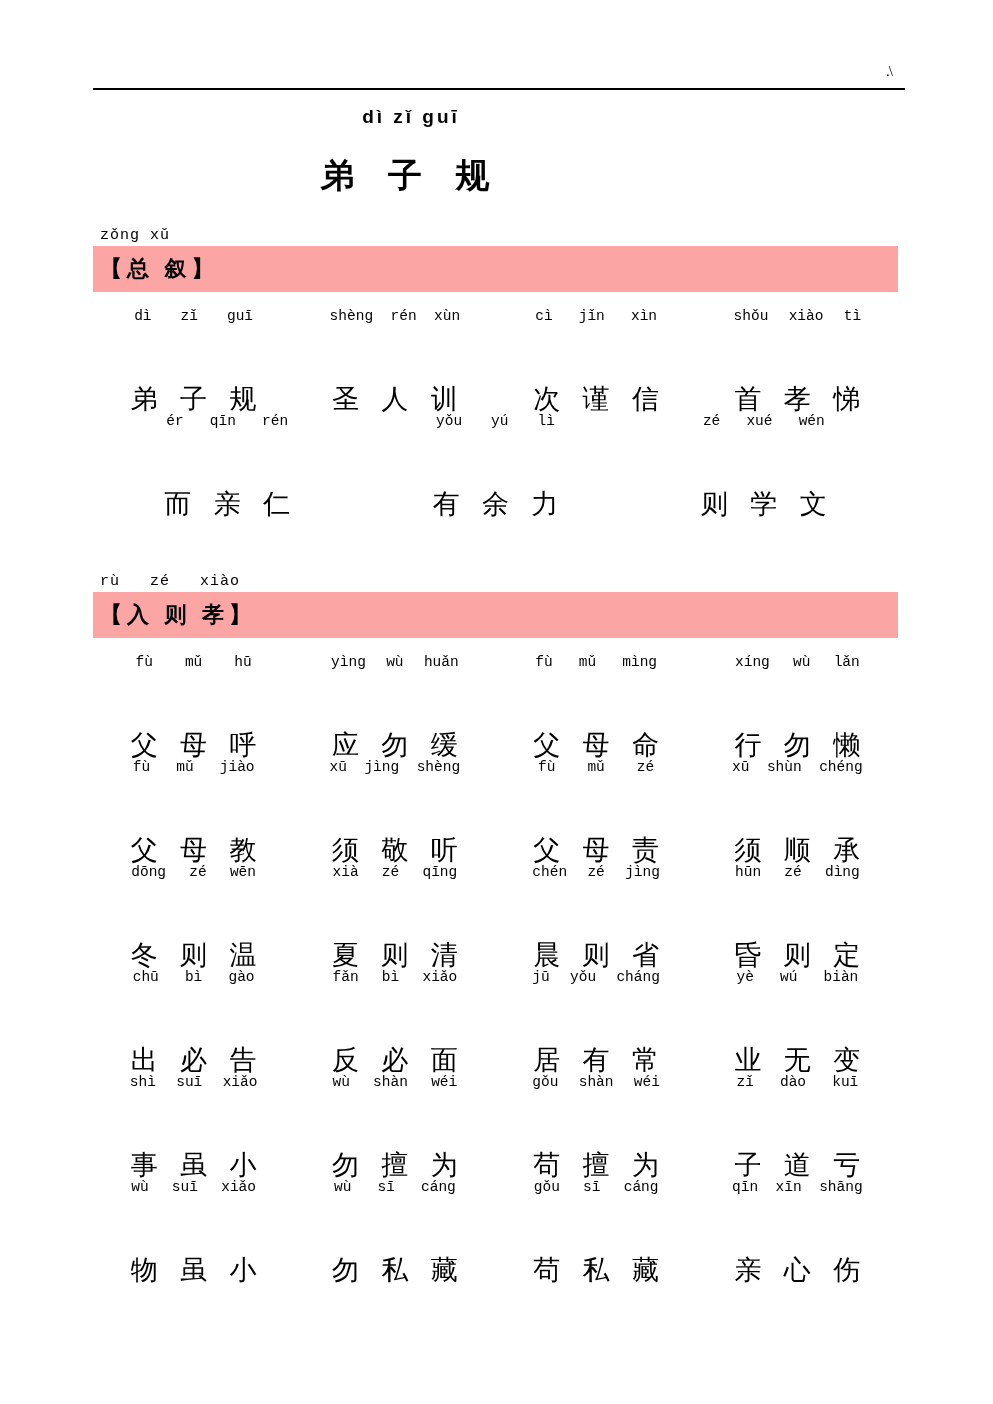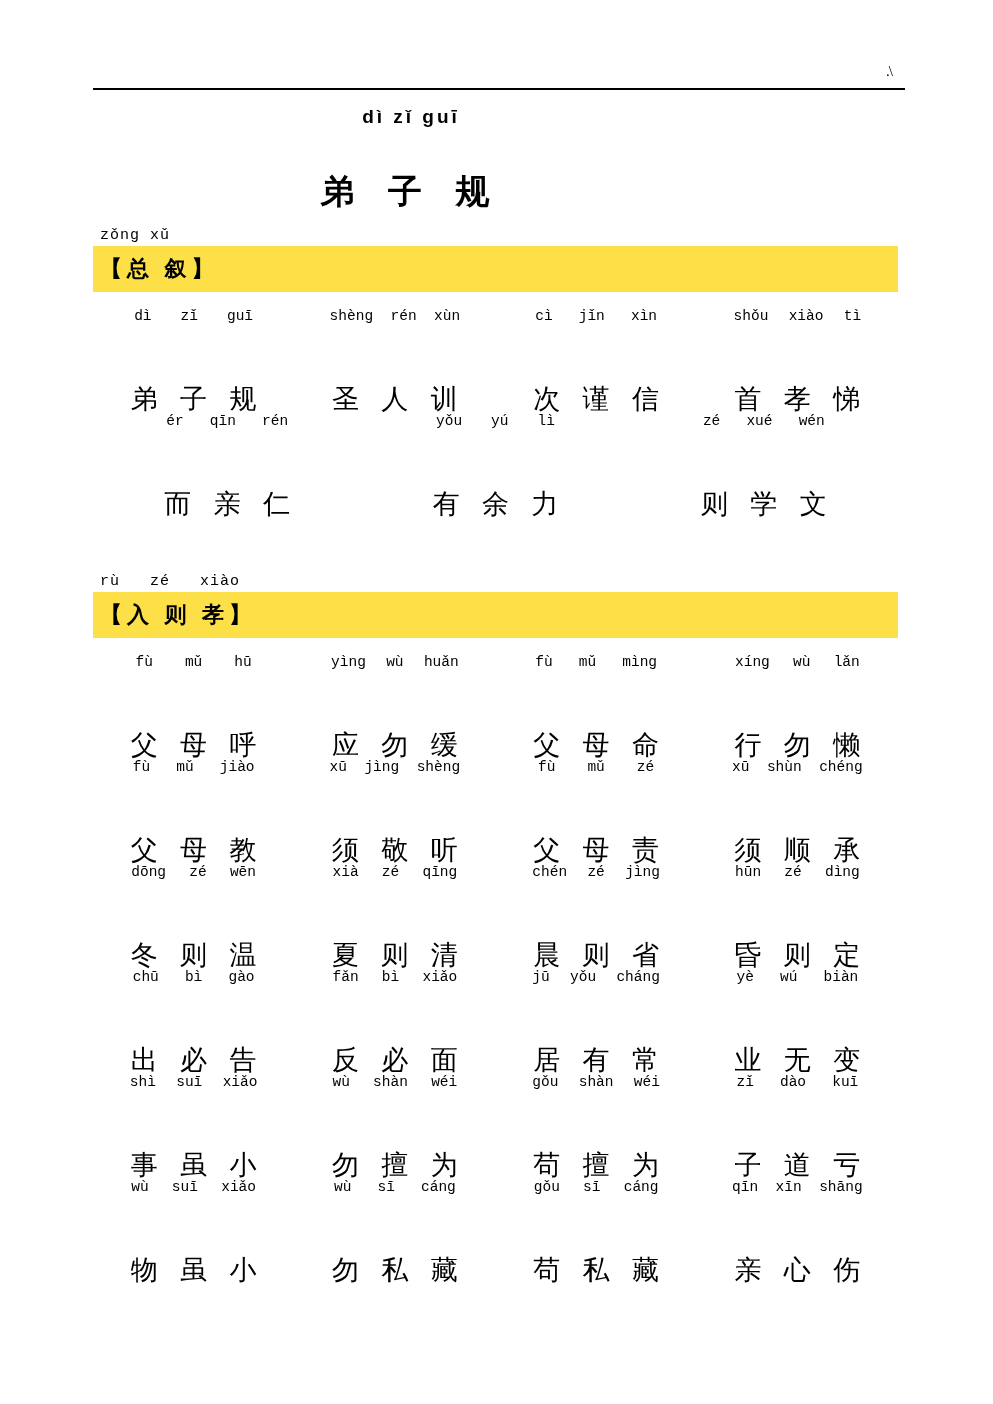--- a/index.html
+++ b/index.html
@@ -55,21 +55,21 @@
     font-size: 19px;
     letter-spacing: 3px;
     line-height: 26px;
   }
   .title-hanzi {
     font-family: "Liberation Sans", "DejaVu Sans", sans-serif;
     font-weight: bold;
     font-size: 34px;
     letter-spacing: 12px;
     line-height: 46px;
-    margin-top: 38px;
+    margin-top: 22px;
     padding-left: 0;
   }
 
   
   .section {
     position: absolute;
     left: 0;
     width: 963px;
   }
   .section-pinyin {
@@ -80,21 +80,21 @@
     letter-spacing: 1px;
     line-height: 20px;
     height: 20px;
     white-space: pre;
   }
   .section-band {
     position: relative;
     left: 93px;
     width: 805px;
     height: 46px;
-    background: #fde047;
+    background: #fca5a5;
     box-sizing: border-box;
   }
   .section-title {
     position: absolute;
     left: 7px;
     top: 50%;
     transform: translateY(-50%);
     font-family: "Liberation Serif", "DejaVu Serif", serif;
     font-weight: bold;
     font-size: 22px;

